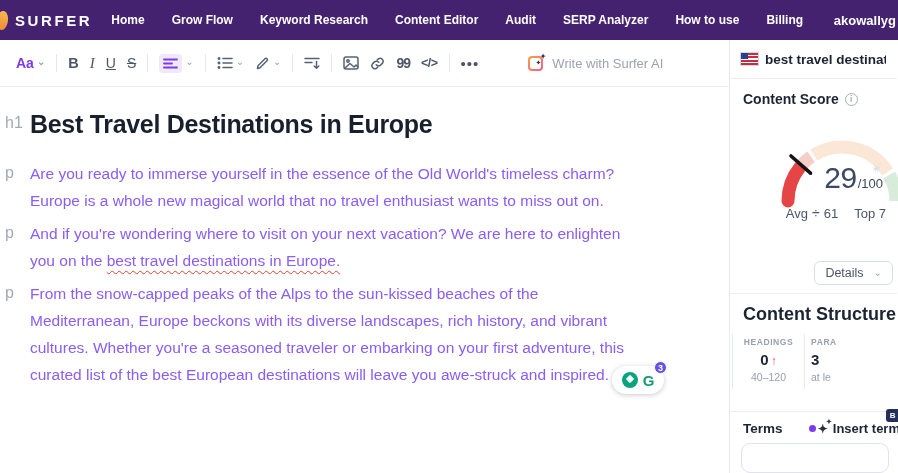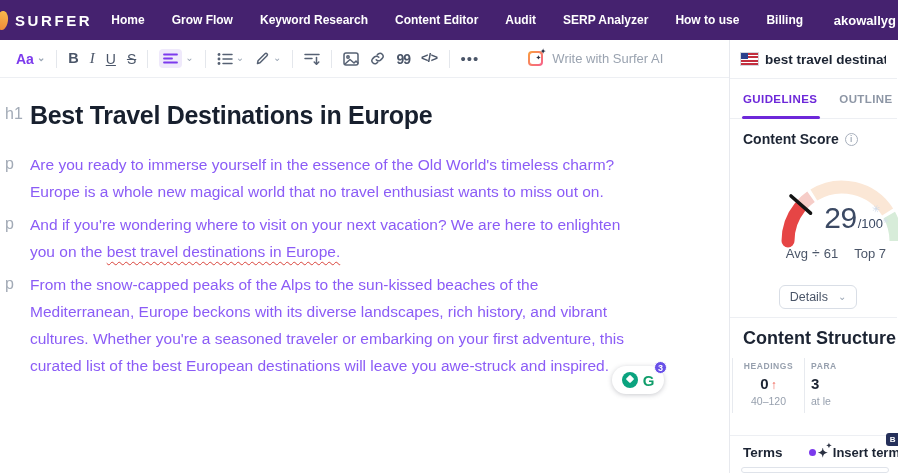--- a/index.html
+++ b/index.html
@@ -17,21 +17,21 @@
   .brand { font-size:15px; font-weight:700; letter-spacing:2.6px; }
   .nav-items { display:flex; gap:27px; font-size:12px; font-weight:600; margin-left:19px; }
   .nav-item { cursor:pointer; white-space:nowrap; }
   .account { margin-left:auto; font-size:13px; font-weight:600; white-space:nowrap; margin-right:-8px;text-align:right; }
 
   
   .main { display:flex; height:433px; }
   .editor-pane { width:730px; border-right:1px solid #e7e9ee; display:flex; flex-direction:column; }
 
   
-  .toolbar { height:38px; border-bottom:1px solid #edeff3; display:flex; align-items:center; padding:0 16px; gap:11px; color:#4a5568; flex-shrink:0; }
+  .toolbar { height:47px; border-bottom:1px solid #edeff3; display:flex; align-items:center; padding:0 16px; gap:11px; color:#4a5568; flex-shrink:0; }
   .tb-divider { width:1px; height:18px; background:#e4e7ec; }
   .tb-btn { display:flex; align-items:center; cursor:pointer; font-size:14px; line-height:1; }
   .chev { font-size:10px; color:#9aa6b5; margin-left:3px; transform:translateY(-1px); }
   .font-btn { color:#7c3aed; font-weight:600; }
   .b-bold { font-weight:700; font-size:14.5px; }
   .b-italic { font-style:italic; font-family:"Liberation Serif", serif; font-size:15px; }
   .b-underline { text-decoration:underline; }
   .b-strike { text-decoration:line-through; }
   .align-bg { background:#efe9fb; border-radius:4px; padding:3px 4px; display:flex; align-items:center; }
   .tb-icon { display:flex; align-items:center; }
@@ -80,21 +80,21 @@
   .info-icon { width:13px; height:13px; border:1.3px solid #a7afbc; border-radius:50%; color:#a7afbc; font-size:8.5px;
     display:flex; align-items:center; justify-content:center; font-weight:700; font-style:normal; }
   .gauge-wrap { position:relative; height:132px; margin-top:2px; }
   .gauge-svg { position:absolute; left:-5px; top:0; }
   .score-num-row { position:absolute; right:2px; top:52px; display:flex; align-items:baseline; color:#3b4963; white-space:nowrap; }
   .score-big { font-size:30px; font-weight:500; letter-spacing:-0.5px; }
   .score-max { font-size:13px; margin-left:1px; }
   .avg-row { position:absolute; right:-1px; top:96px; font-size:13px; color:#4a5568; white-space:nowrap; display:flex; align-items:center; gap:4px; }
   .avg-sym { font-size:14px; color:#4a5568; transform:scaleY(1.05); }
   .avg-gap { width:8px; }
-  .details-row { display:flex; justify-content:center; margin-top:4px; }
+  .details-row { display:flex; justify-content:flex-end; margin-top:20px; }
   .details-btn { display:flex; align-items:center; gap:7px; border:1px solid #d9dee6; border-radius:6px; background:#fff;
     padding:4px 10px; font-size:12.5px; color:#4a5568; cursor:pointer; margin-right:-8px; white-space:nowrap; }
 
   .section-divider { border-top:1px solid #edeff3; margin-top:8px; }
 
   .structure-section { padding:10px 0 0 13px; }
   .structure-label { font-size:18px; font-weight:700; color:#1c2433; }
   .stats-row { display:flex; margin-top:9px; margin-left:-11px; align-items:stretch; }
   .stat-col { width:71px; text-align:center; padding:3px 0 6px; flex-shrink:0; }
   .stat-col.cut { width:44px; text-align:left; padding-left:6px; }
@@ -248,24 +248,20 @@
     </div>
   </div>
 
   <div class="sidebar">
 
     <div class="side-header">
       <span class="flag"></span>
       <span class="doc-title">best travel destinations i</span>
     </div>
 
-    <div class="tabs">
-      <div class="tab active">GUIDELINES</div>
-      <div class="tab">OUTLINE</div>
-    </div>
 
     <div class="score-section">
       <div class="score-label-row">
         <span>Content Score</span>
         <span class="info-icon">i</span>
       </div>
 
       <div class="gauge-wrap">
         <svg class="gauge-svg" width="160" height="112" viewBox="0 0 160 112">
 

